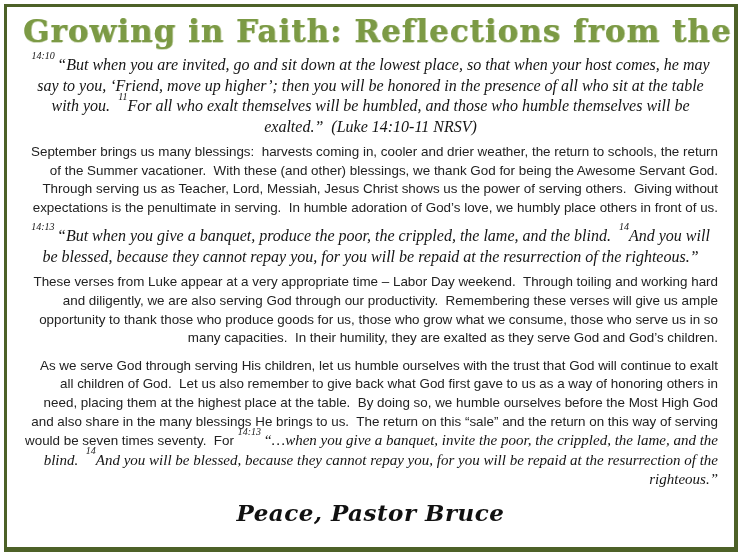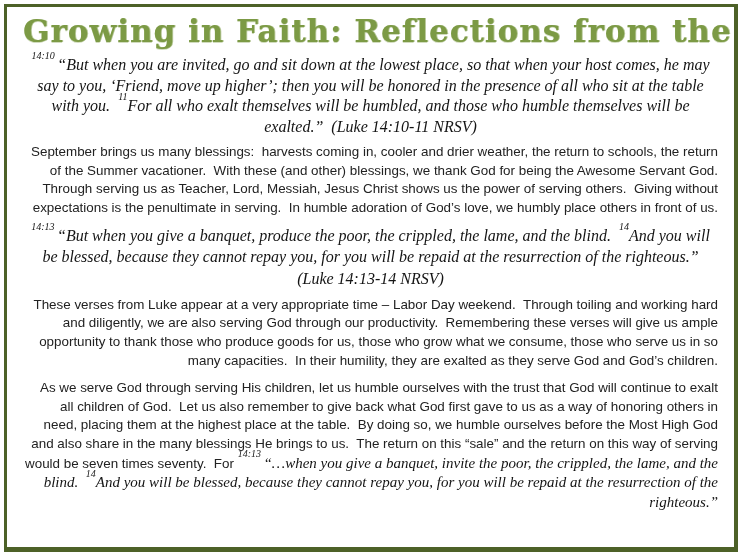--- a/index.html
+++ b/index.html
@@ -89,21 +89,21 @@
   <div class="frame">
 
     <h1 class="title">Growing in Faith: Reflections from the Pastor</h1>
 
     <p class="quote"><sup class="vnum">14:10 </sup><span>“But when you are invited, go and sit down at the lowest place, so that when your host comes, he may say to you, ‘Friend, move up higher’; then you will be honored in the presence of all who sit at the table with you.  </span><sup class="vnum">11</sup><span>For all who exalt themselves will be humbled, and those who humble themselves will be exalted.”  </span><span>(Luke 14:10-11 NRSV)</span></p>
 
     <p class="body">September brings us many blessings:  harvests coming in, cooler and drier weather, the return to schools, the return of the Summer vacationer.  With these (and other) blessings, we thank God for being the Awesome Servant God.  Through serving us as Teacher, Lord, Messiah, Jesus Christ shows us the power of serving others.  Giving without expectations is the penultimate in serving.  In humble adoration of God’s love, we humbly place others in front of us.</p>
 
     <p class="quote"><sup class="vnum">14:13 </sup><span>“But when you give a banquet, produce the poor, the crippled, the lame, and the blind.  </span><sup class="vnum">14</sup><span>And you will be blessed, because they cannot repay you, for you will be repaid at the resurrection of the righteous.”</span></p>
 
-    <div class="quote cite-line">(Luke 14:13-14 NRSV)</div>
 
     <p class="body">These verses from Luke appear at a very appropriate time – Labor Day weekend.  Through toiling and working hard and diligently, we are also serving God through our productivity.  Remembering these verses will give us ample opportunity to thank those who produce goods for us, those who grow what we consume, those who serve us in so many capacities.  In their humility, they are exalted as they serve God and God’s children.</p>
 
     <p class="body"><span>As we serve God through serving His children, let us humble ourselves with the trust that God will continue to exalt all children of God.  Let us also remember to give back what God first gave to us as a way of honoring others in need, placing them at the highest place at the table.  By doing so, we humble ourselves before the Most High God and also share in the many blessings He brings to us.  The return on this “sale” and the return on this way of serving would be seven times seventy.  For </span><sup class="vnum">14:13 </sup><span class="inline-quote">“…when you give a banquet, invite the poor, the crippled, the lame, and the blind.  </span><sup class="vnum">14</sup><span class="inline-quote">And you will be blessed, because they cannot repay you, for you will be repaid at the resurrection of the righteous.”</span></p>
 
+    <div class="signature">Peace, Pastor Bruce</div>
 
   </div>
 </div>
 
 </body></html>

